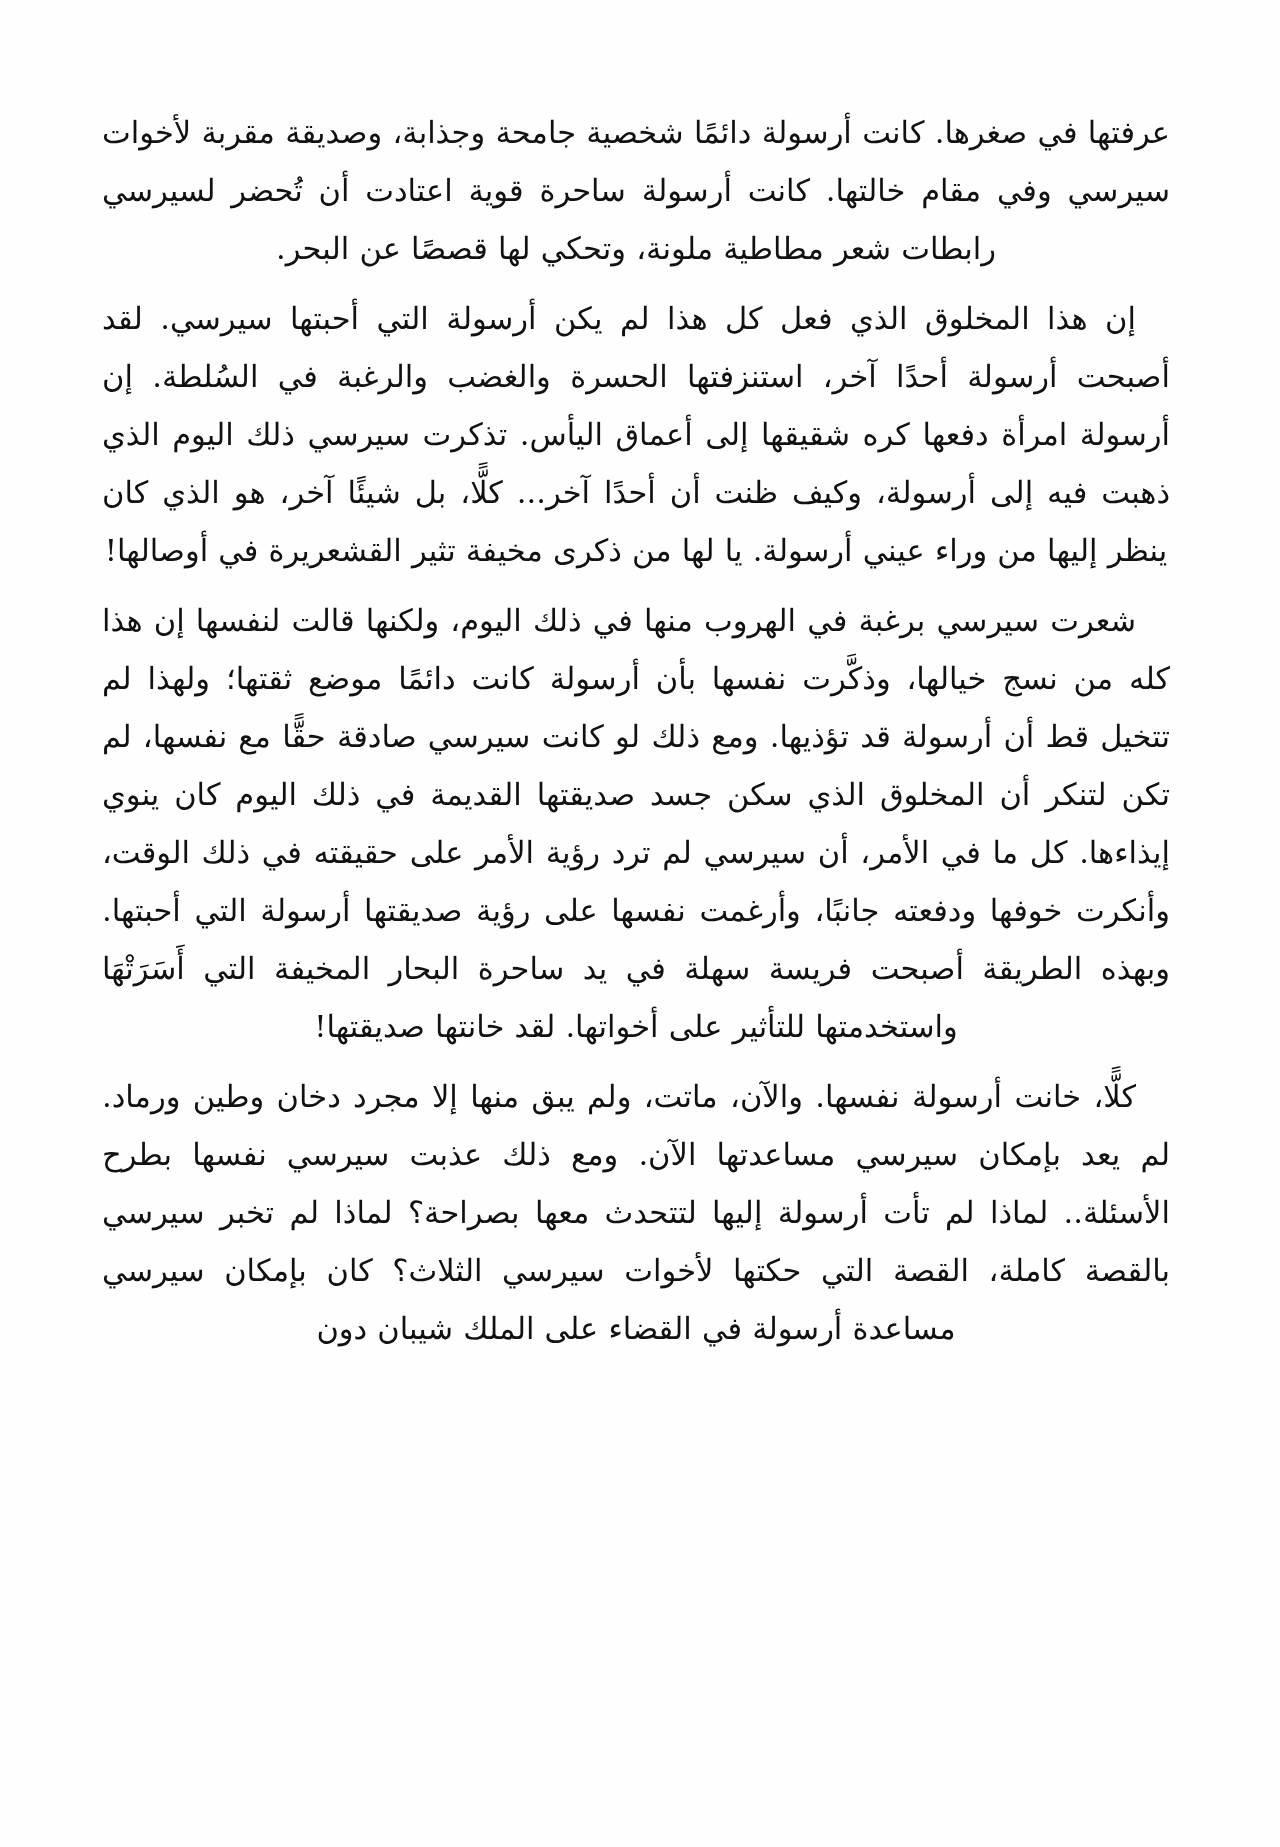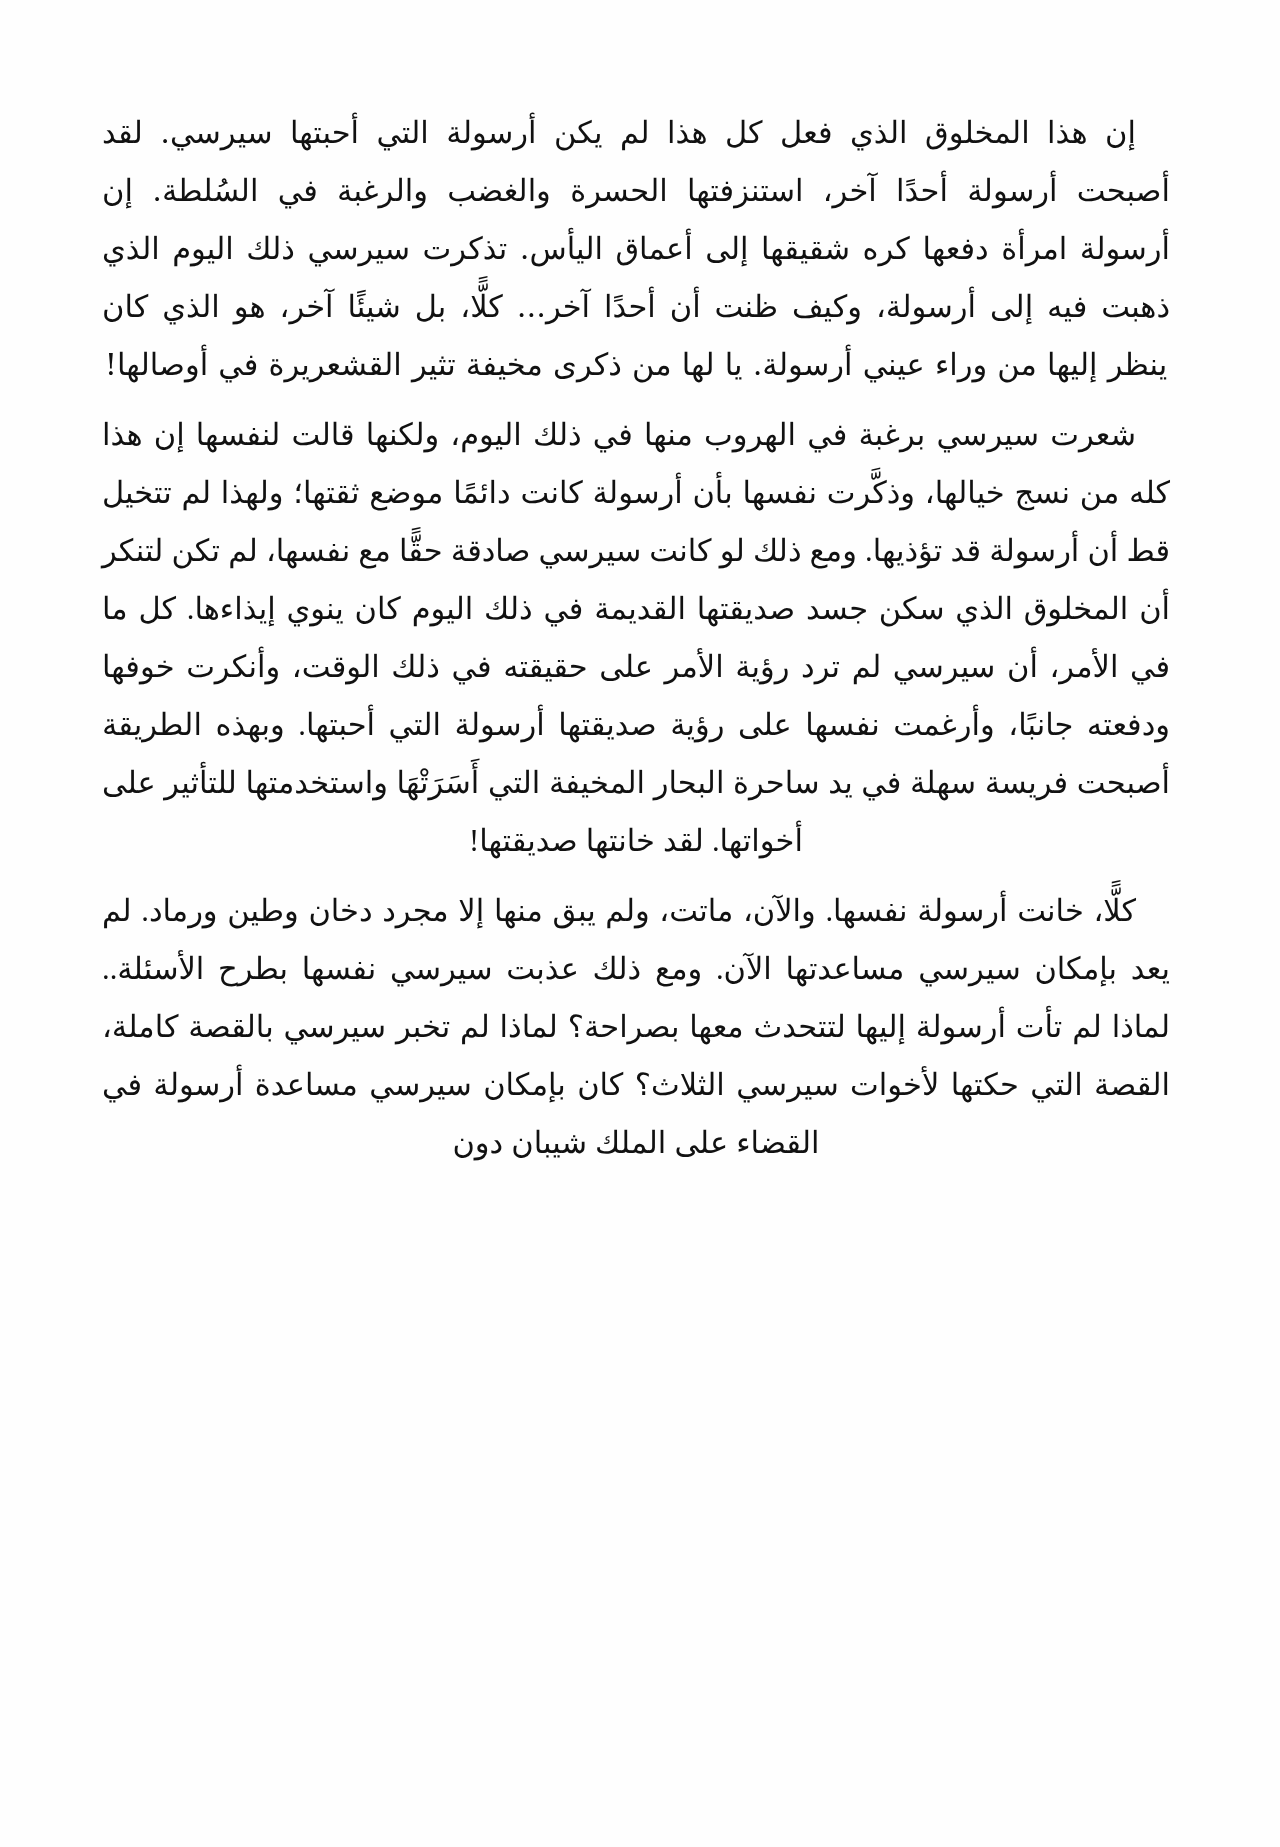--- a/index.html
+++ b/index.html
@@ -39,37 +39,37 @@
     letter-spacing: 0;
     word-spacing: 0.5px;
     color: #111111;
     -webkit-font-smoothing: none;
   }
   .para.indent {
     text-indent: 34px;
   }
   .para + .para {
     margin-top: 12px;
-    font-family: Liberation Serif, serif;
   }
   
   .page::after {
     content: "";
     position: absolute;
     inset: 0;
     pointer-events: none;
     background: transparent;
   }
 </style>
 </head>
 <body>
 
 <div class="page">
   <div class="page-body">
 
+    <p class="para">عرفتها في صغرها. كانت أرسولة دائمًا شخصية جامحة وجذابة، وصديقة مقربة لأخوات سيرسي وفي مقام خالتها. كانت أرسولة ساحرة قوية اعتادت أن تُحضر لسيرسي رابطات شعر مطاطية ملونة، وتحكي لها قصصًا عن البحر.</p>
 
     <p class="para indent">إن هذا المخلوق الذي فعل كل هذا لم يكن أرسولة التي أحبتها سيرسي. لقد أصبحت أرسولة أحدًا آخر، استنزفتها الحسرة والغضب والرغبة في السُلطة. إن أرسولة امرأة دفعها كره شقيقها إلى أعماق اليأس. تذكرت سيرسي ذلك اليوم الذي ذهبت فيه إلى أرسولة، وكيف ظنت أن أحدًا آخر... كلًّا، بل شيئًا آخر، هو الذي كان ينظر إليها من وراء عيني أرسولة. يا لها من ذكرى مخيفة تثير القشعريرة في أوصالها!</p>
 
     <p class="para indent">شعرت سيرسي برغبة في الهروب منها في ذلك اليوم، ولكنها قالت لنفسها إن هذا كله من نسج خيالها، وذكَّرت نفسها بأن أرسولة كانت دائمًا موضع ثقتها؛ ولهذا لم تتخيل قط أن أرسولة قد تؤذيها. ومع ذلك لو كانت سيرسي صادقة حقًّا مع نفسها، لم تكن لتنكر أن المخلوق الذي سكن جسد صديقتها القديمة في ذلك اليوم كان ينوي إيذاءها. كل ما في الأمر، أن سيرسي لم ترد رؤية الأمر على حقيقته في ذلك الوقت، وأنكرت خوفها ودفعته جانبًا، وأرغمت نفسها على رؤية صديقتها أرسولة التي أحبتها. وبهذه الطريقة أصبحت فريسة سهلة في يد ساحرة البحار المخيفة التي أَسَرَتْهَا واستخدمتها للتأثير على أخواتها. لقد خانتها صديقتها!</p>
 
     <p class="para indent">كلًّا، خانت أرسولة نفسها. والآن، ماتت، ولم يبق منها إلا مجرد دخان وطين ورماد. لم يعد بإمكان سيرسي مساعدتها الآن. ومع ذلك عذبت سيرسي نفسها بطرح الأسئلة.. لماذا لم تأت أرسولة إليها لتتحدث معها بصراحة؟ لماذا لم تخبر سيرسي بالقصة كاملة، القصة التي حكتها لأخوات سيرسي الثلاث؟ كان بإمكان سيرسي مساعدة أرسولة في القضاء على الملك شيبان دون</p>
 
   </div>
 </div>
 

